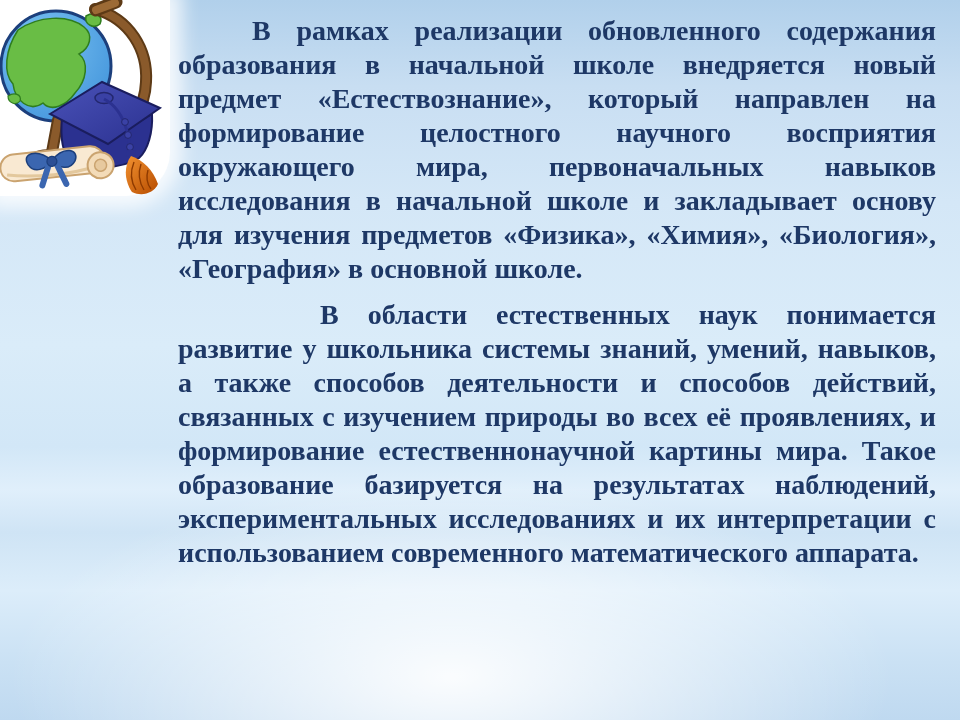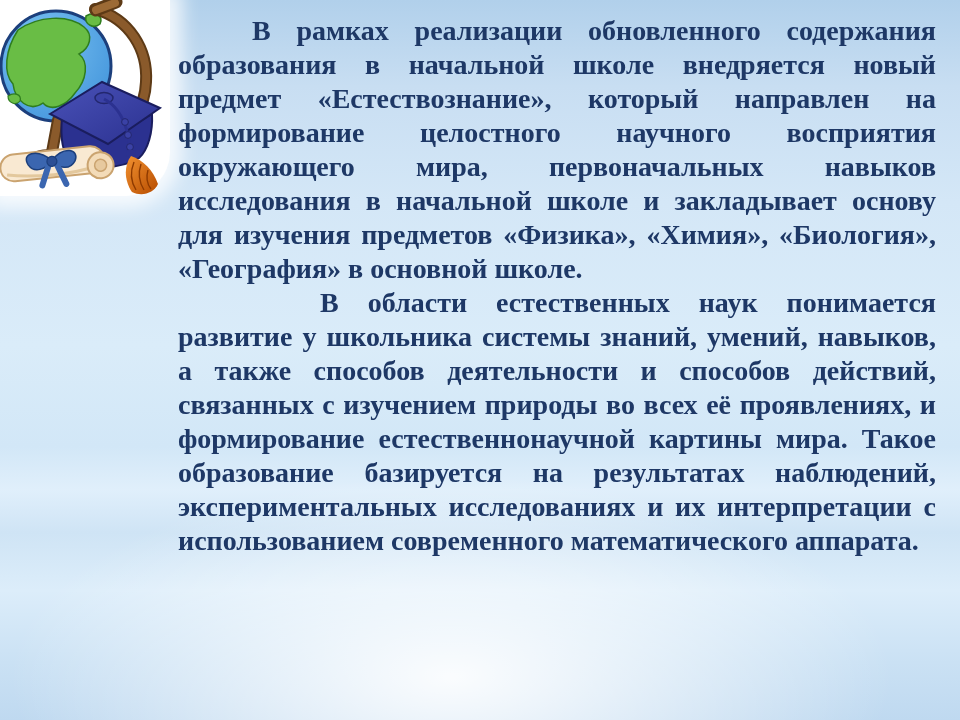--- a/index.html
+++ b/index.html
@@ -34,21 +34,21 @@
     top: 14px;
     left: 178px;
     width: 758px;
     color: #1e3866;
     font-size: 28px;
     line-height: 34px;
     font-weight: 600;
     text-align: justify;
     text-align-last: left;
   }
-  .text-block p.para-1 { text-indent: 74px; }
+  .text-block p.para-1 { text-indent: 74px; margin-bottom: 12px; }
   .text-block p.para-2 { text-indent: 142px; }
 </style>
 </head>
 <body>
 
 <div class="slide">
 
   <div class="illustration-backdrop">
     <svg width="170" height="196" viewBox="0 0 170 196">
       <defs>

